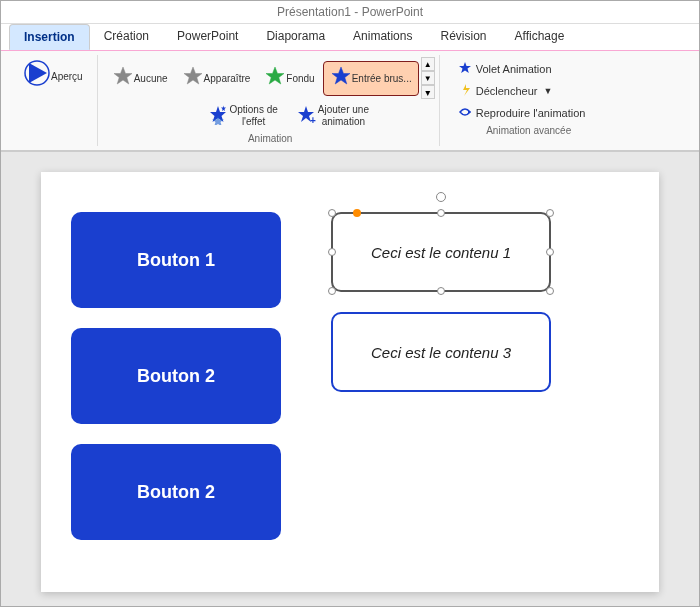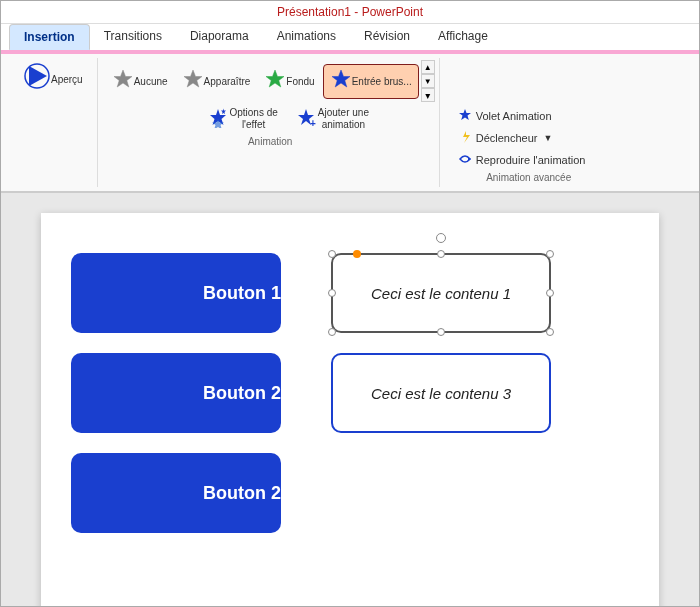--- a/index.html
+++ b/index.html
@@ -12,29 +12,29 @@
       overflow: hidden;
       border: 1px solid #aaa;
     }
 
     
     .title-bar {
       background: #fff;
       text-align: center;
       padding: 4px 0;
       font-size: 12px;
-      color: #b91c1c;
+      color: #737373;
       border-bottom: 1px solid #ddd;
     }
 
     
     .tab-bar {
       display: flex;
       background: #fff;
-      border-bottom: 4px solid #f9a8d4;
+      border-bottom: 1px solid #f9a8d4;
       padding: 0 8px;
     }
     .tab {
       padding: 5px 14px;
       font-size: 12px;
       cursor: pointer;
       color: #333;
       border-radius: 4px 4px 0 0;
       position: relative;
     }
@@ -57,21 +57,21 @@
     }
 
     .ribbon-section {
       display: flex;
       flex-direction: column;
       align-items: center;
       border-right: 1px solid #ddd;
       padding: 2px 8px;
       min-width: 60px;
     }
-    .ribbon-section:last-child { border-right: none; margin-top: 44px; }
+    .ribbon-section:last-child { border-right: none; }
 
     .ribbon-section-label {
       font-size: 10px;
       color: #666;
       margin-top: 2px;
       text-align: left;
     }
 
     .ribbon-items {
       display: flex;
@@ -182,26 +182,26 @@
       position: absolute;
       left: 30px;
       top: 40px;
       display: flex;
       flex-direction: column;
       gap: 20px;
     }
 
     .ppt-button {
       width: 210px;
-      height: 80px;
+      height: 96px;
       background: #1a3fcf;
       border-radius: 10px;
       display: flex;
       align-items: center;
-      justify-content: flex-end;
+      justify-content: center;
       color: #fff;
       font-size: 18px;
       font-weight: 600;
       cursor: pointer;
     }
 
     
     .content-col {
       position: absolute;
       left: 290px;
@@ -282,21 +282,24 @@
 
 <div class="title-bar">
   <span>Présentation1 - PowerPoint</span>
 </div>
 
 <div class="tab-bar">
   <div class="tab active">
     <span>Insertion</span>
   </div>
   <div class="tab">
-    <span>Transitions</span>
+    <span>Création</span>
+  </div>
+  <div class="tab">
+    <span>PowerPoint</span>
   </div>
   <div class="tab">
     <span>Diaporama</span>
   </div>
   <div class="tab">
     <span>Animations</span>
   </div>
   <div class="tab">
     <span>Révision</span>
   </div>

